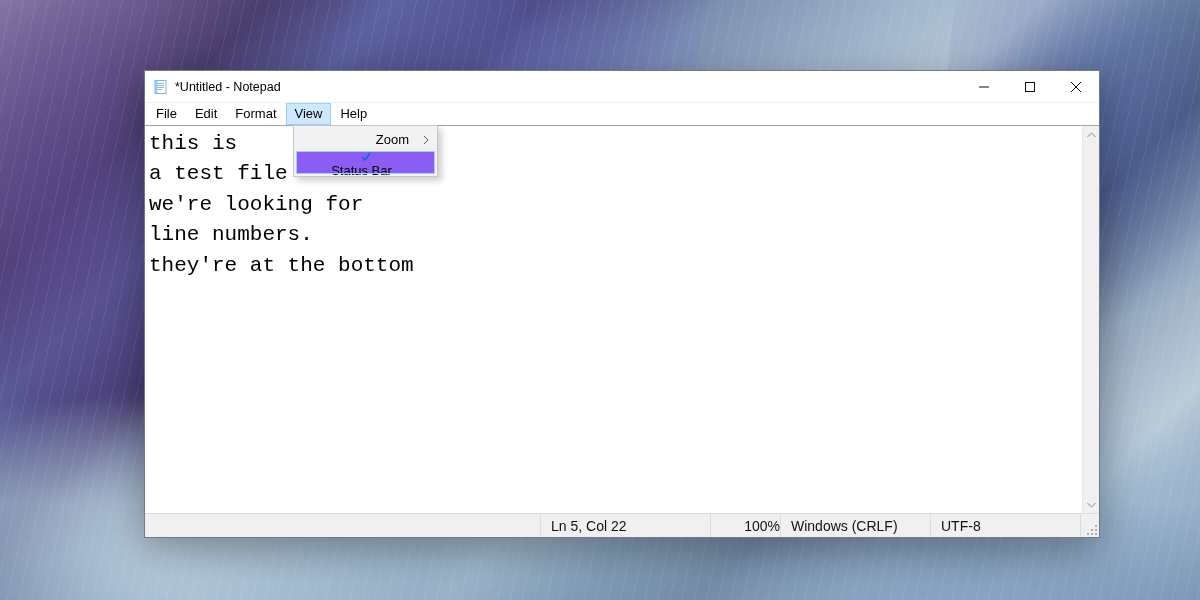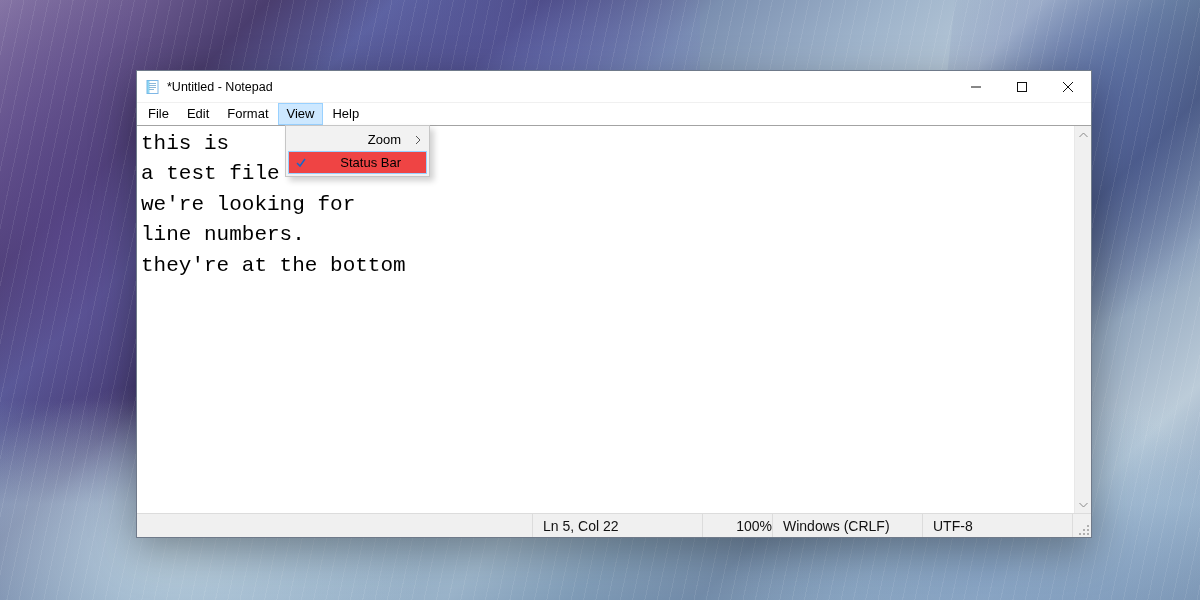--- a/index.html
+++ b/index.html
@@ -46,21 +46,21 @@
       background-image: repeating-linear-gradient(102deg,
         rgba(255,255,255,0) 0px, rgba(255,255,255,0) 11px,
         rgba(255,255,255,0.08) 11px, rgba(255,255,255,0.08) 12px);
       mix-blend-mode: screen;
       pointer-events: none;
     }
 
     
     .window {
       position: absolute;
-      left: 136px; top: 70px;
+      left: 144px; top: 70px;
       width: 956px; height: 468px;
       background: #ffffff;
       border: 1px solid #6f7a8a;
       box-shadow: 0 14px 40px rgba(0,0,0,0.35);
       display: flex; flex-direction: column;
     }
     .titlebar {
       height: 32px;
       display: flex; align-items: center;
       padding-left: 8px;
@@ -113,23 +113,24 @@
       padding: 2px;
       font-size: 13px;
       z-index: 10;
     }
     .dd-item {
       height: 23px;
       display: flex; align-items: center;
       position: relative;
     }
     .dd-item.hover {
-      background: #ef4444;
+      background: #8b5cf6;
       outline: 1px solid #99d1ff;
       outline-offset: -1px;
+      flex-direction: column;
     }
     .dd-check {
       width: 26px; display:flex; align-items:center; justify-content:center;
       color: #1a66c7;
     }
     .dd-label { flex: 1; padding-right: 8px; }
     .dd-arrow {
       width: 18px; display:flex; align-items:center; justify-content:center;
       color: #444;
     }

